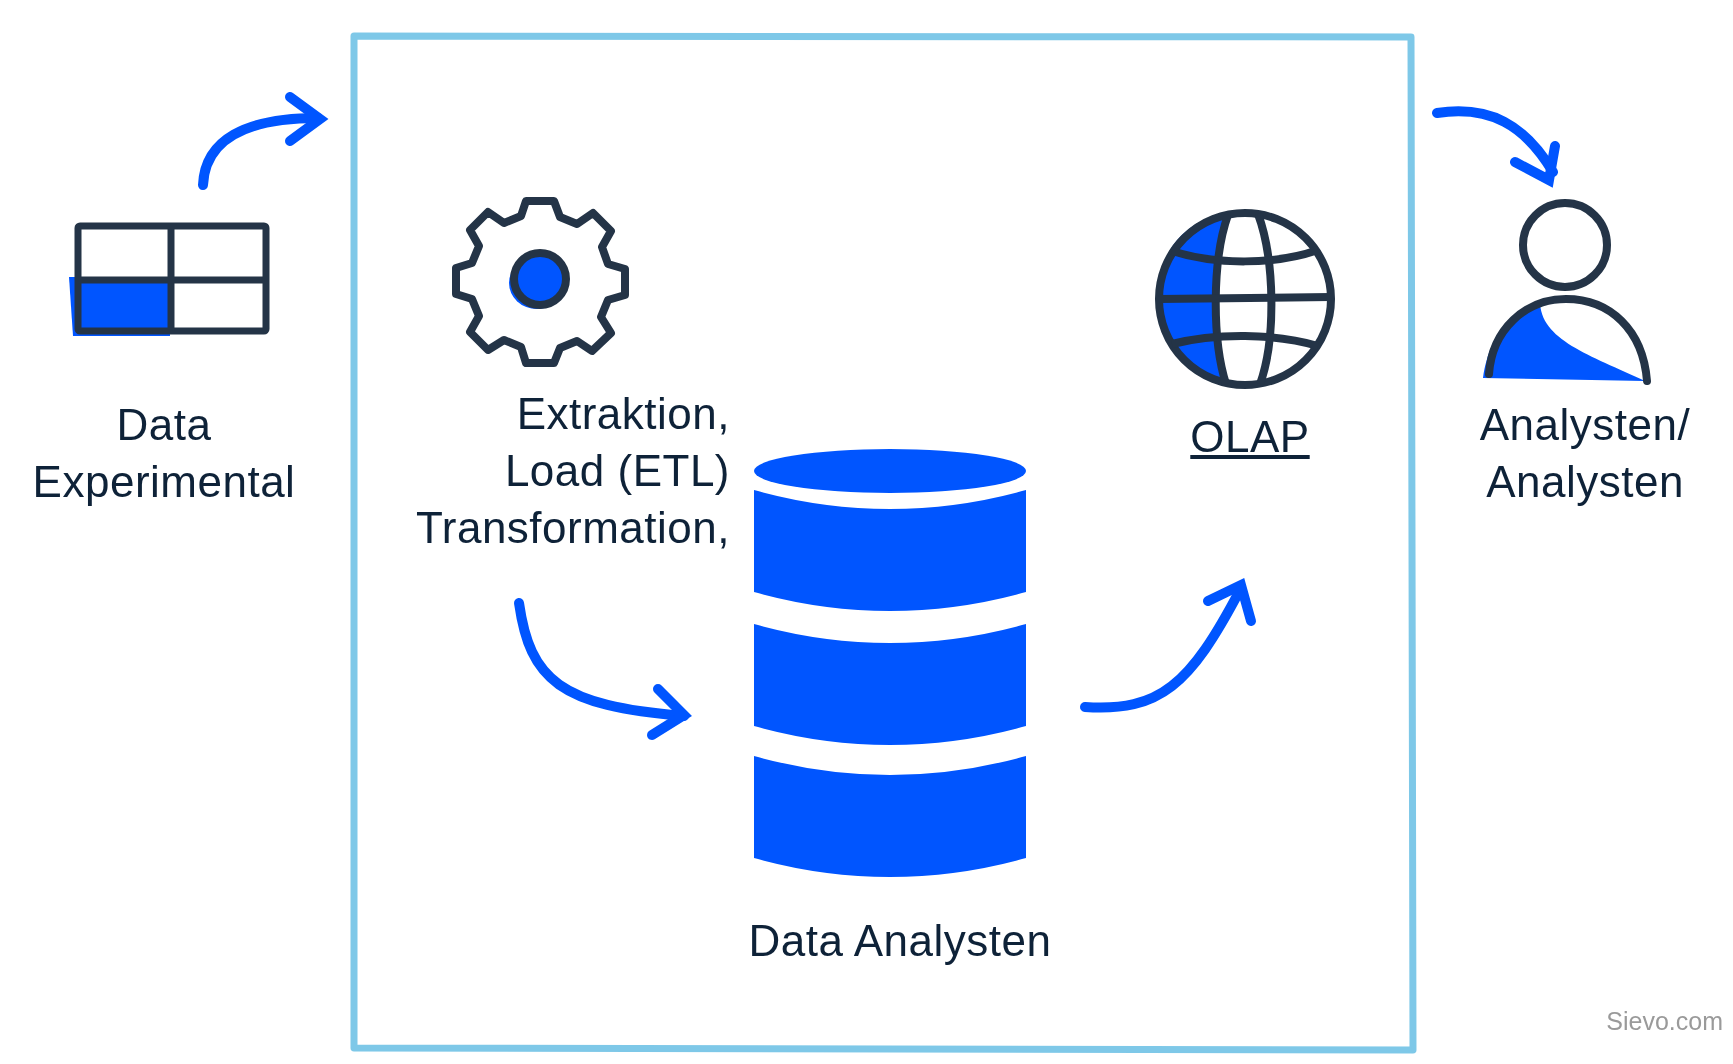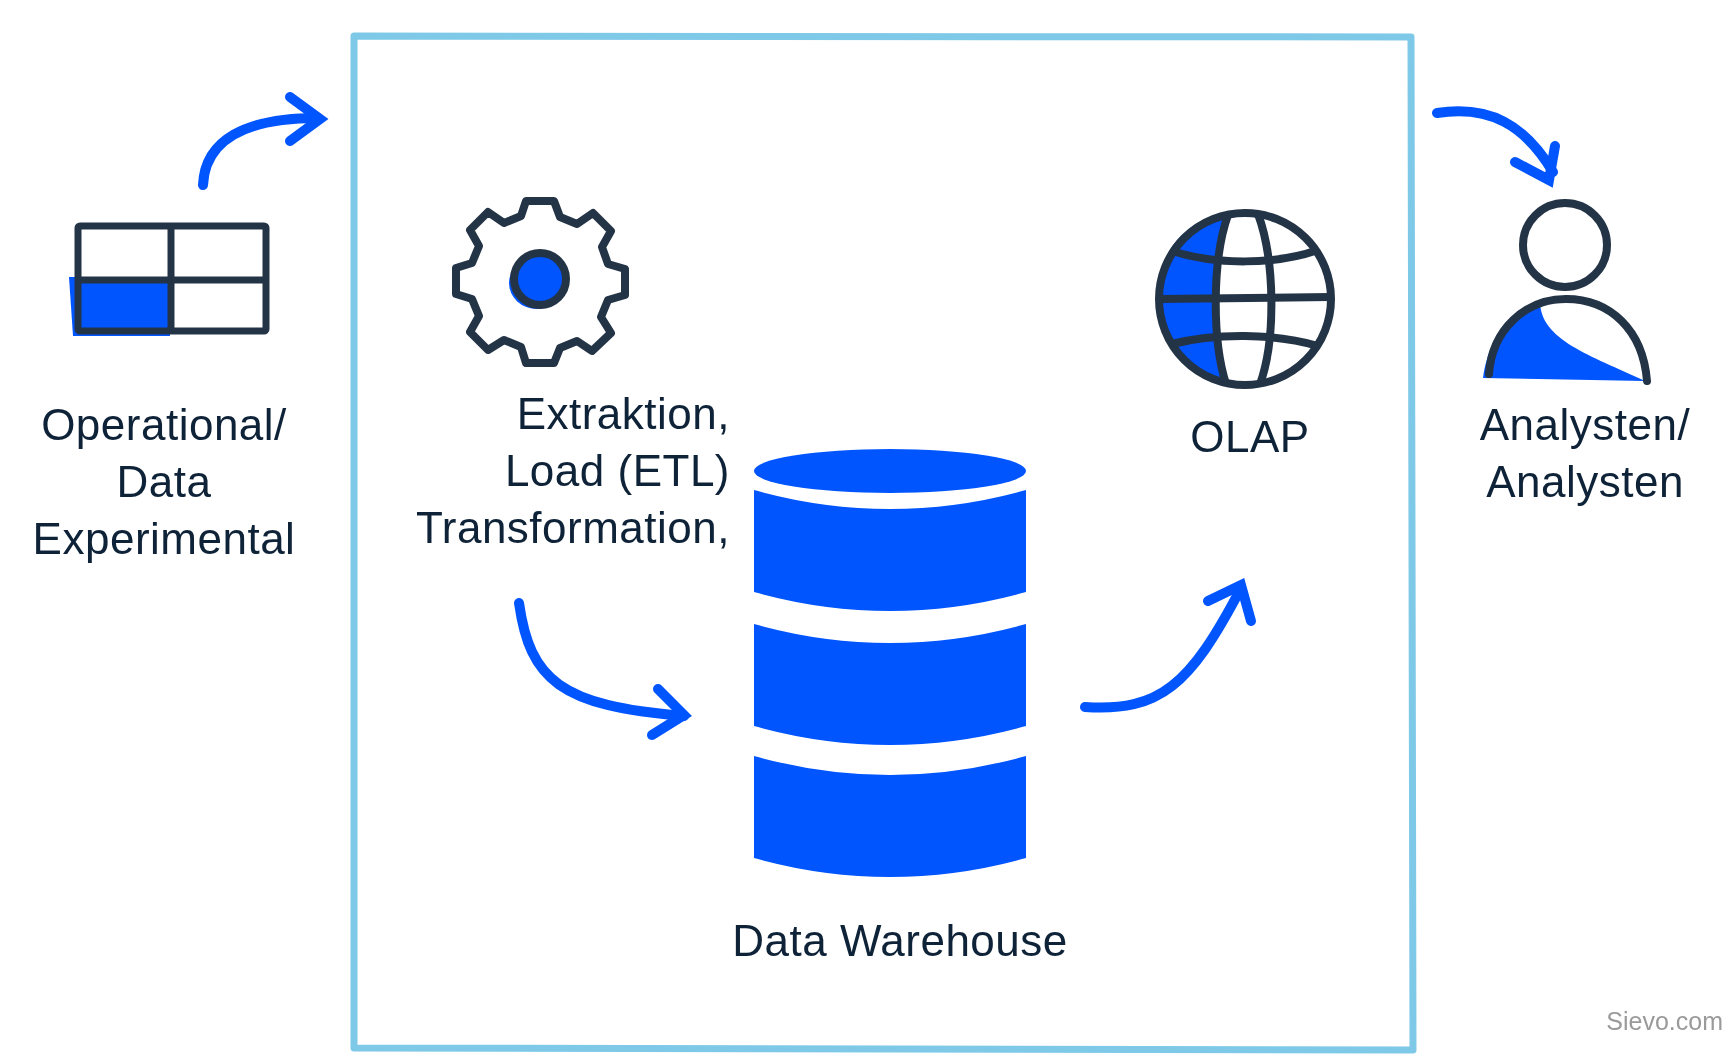--- a/index.html
+++ b/index.html
@@ -69,36 +69,35 @@
   </g>
 
   <g>
     <path d="M1540,301 C1500,315 1487,350 1483,378 L1645,381 C1590,355 1540,340 1540,301 Z" fill="#0055ff"></path>
     <ellipse cx="1565" cy="245" rx="42" ry="42" fill="none" stroke="#243447" stroke-width="8"></ellipse>
     <path d="M1489,374 C1492,330 1525,299 1566,299 C1610,299 1643,330 1647,381" fill="none" stroke="#243447" stroke-width="8" stroke-linecap="round"></path>
   </g>
 </svg>
 
 <div class="label" style="left:14px; top:396px; width:300px;">
-  <span>Operational/</span>
   <span>Data</span>
   <span>Experimental</span>
 </div>
 
 <div class="label" style="left:370px; top:385px; width:360px;text-align:right;">
   <span>Extraktion,</span>
   <span>Load (ETL)</span>
   <span>Transformation,</span>
 </div>
 
 <div class="label" style="left:700px; top:912px; width:400px;">
-  <span>Data Warehouse</span>
+  <span>Data Analysten</span>
 </div>
 
-<div class="label" style="left:1150px; top:408px; width:200px;">
+<div class="label" style="left:1150px; top:408px; width:200px;text-decoration:underline;">
   <span>OLAP</span>
 </div>
 
 <div class="label" style="left:1440px; top:396px; width:290px;">
   <span>Analysten/</span>
   <span>Analysten</span>
 </div>
 
 <div class="watermark">Sievo.com</div>
 

